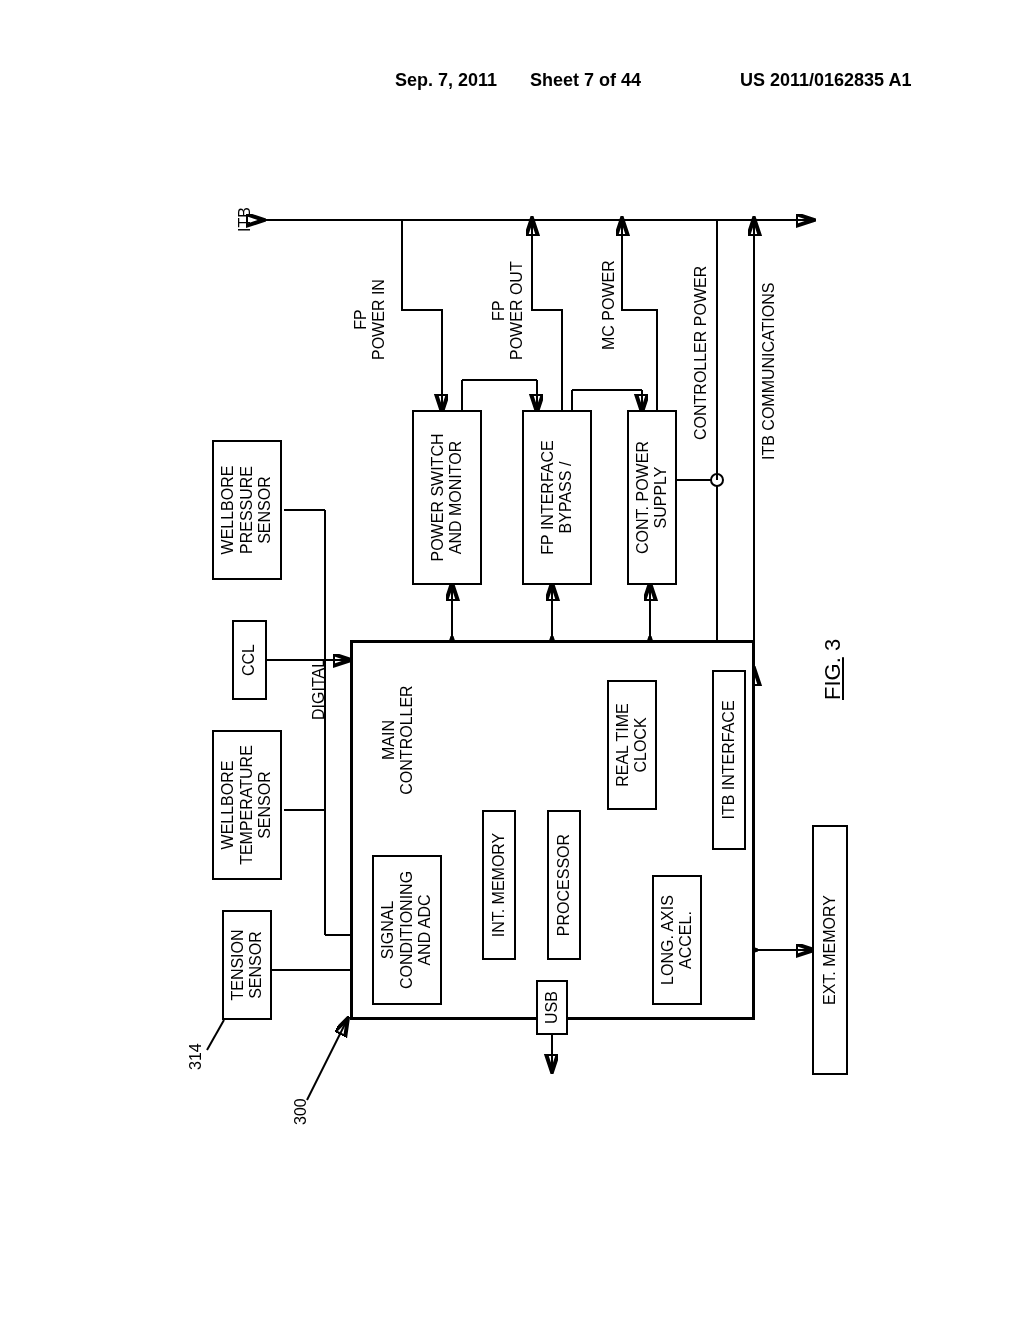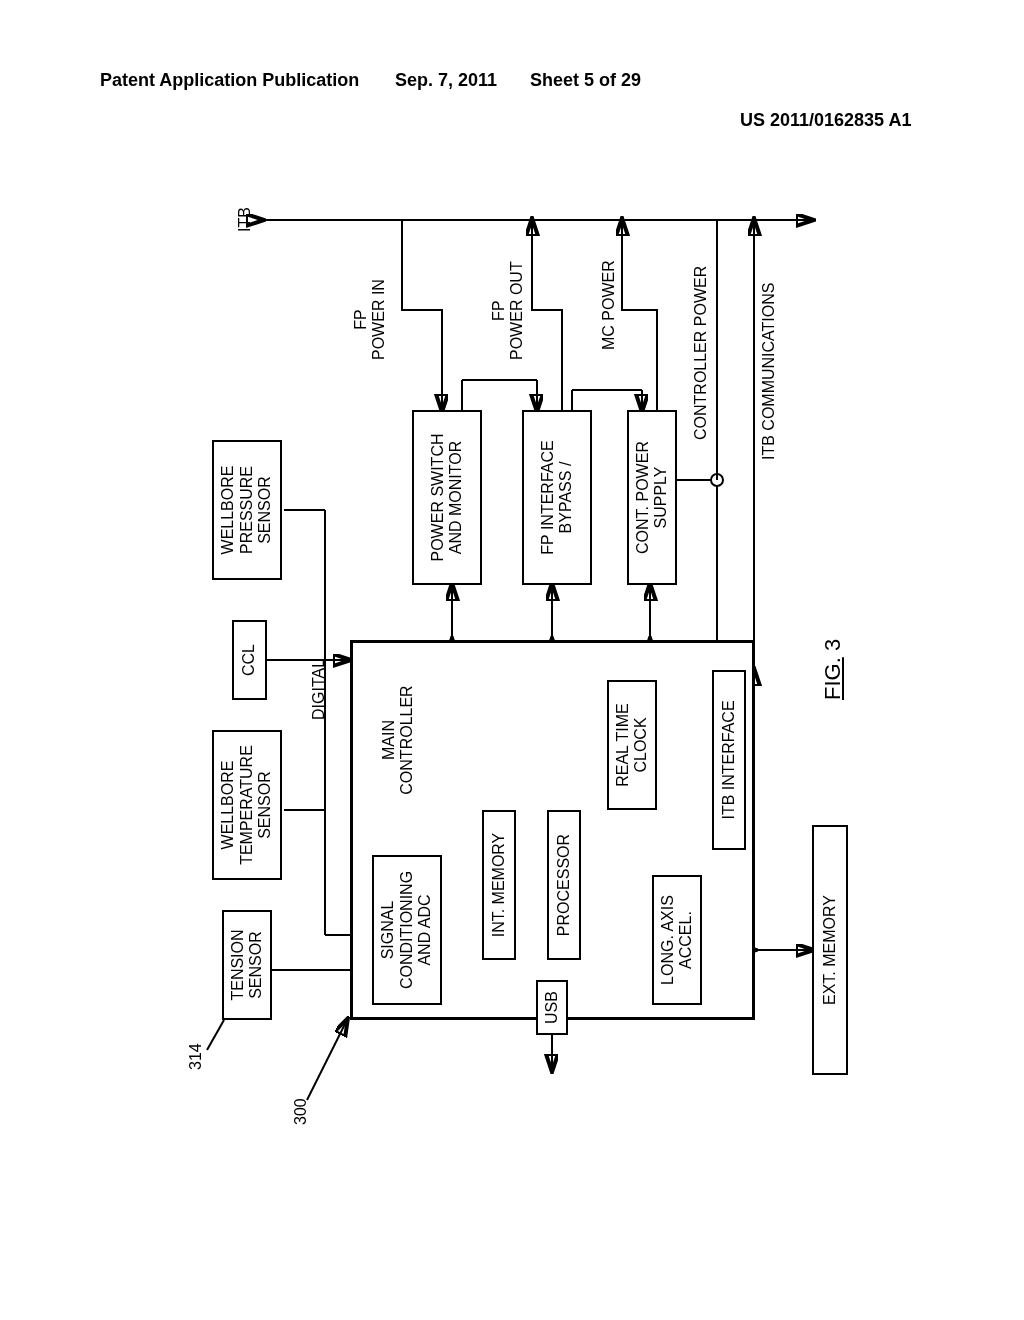--- a/index.html
+++ b/index.html
@@ -17,21 +17,21 @@
     height: 1320px;
   }
   .hdr {
     position: absolute;
     top: 70px;
     font-size: 18px;
     font-weight: 600;
   }
   .hdr-left { left: 100px; }
   .hdr-center { left: 395px; }
-  .hdr-pubno { left: 740px; font-weight: 600; margin-top: 40px; }
+  .hdr-pubno { left: 740px; font-weight: 600; }
 
   
   .diagram-wrap {
     position: absolute;
     left: 512px;
     top: 680px;
     transform: translate(-50%, -50%) rotate(-90deg);
     transform-origin: center center;
   }
   .diagram {
@@ -89,23 +89,22 @@
     fill: none;
   }
   .arrow { marker-end: url(#ah); }
   .arrowB { marker-end: url(#ah); marker-start: url(#ah); }
 </style>
 </head>
 <body>
 
 <div class="page">
 
-  <div class="hdr hdr-left">Patent Application Publication</div>
   <div class="hdr hdr-center">Sep. 7, 2011</div>
-  <div class="hdr" style="left:530px">Sheet 5 of 29</div>
+  <div class="hdr" style="left:530px">Sheet 7 of 44</div>
   <div class="hdr hdr-pubno">US 2011/0162835 A1</div>
 
   <div class="diagram-wrap">
     <div class="diagram">
 
       <svg class="wires" viewBox="0 0 1000 720">
         <defs>
           <marker id="ah" markerWidth="10" markerHeight="10" refX="8" refY="3" orient="auto">
             <path d="M0,0 L9,3 L0,6 Z" fill="#000"></path>
           </marker>

